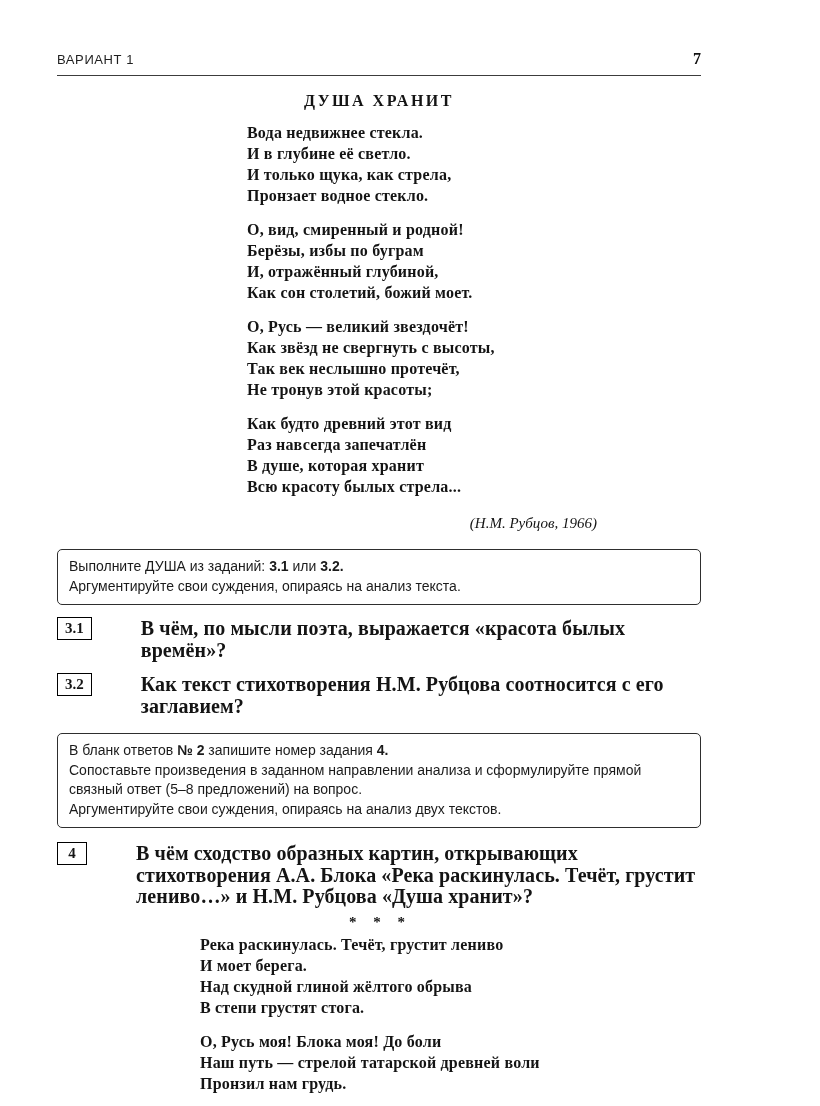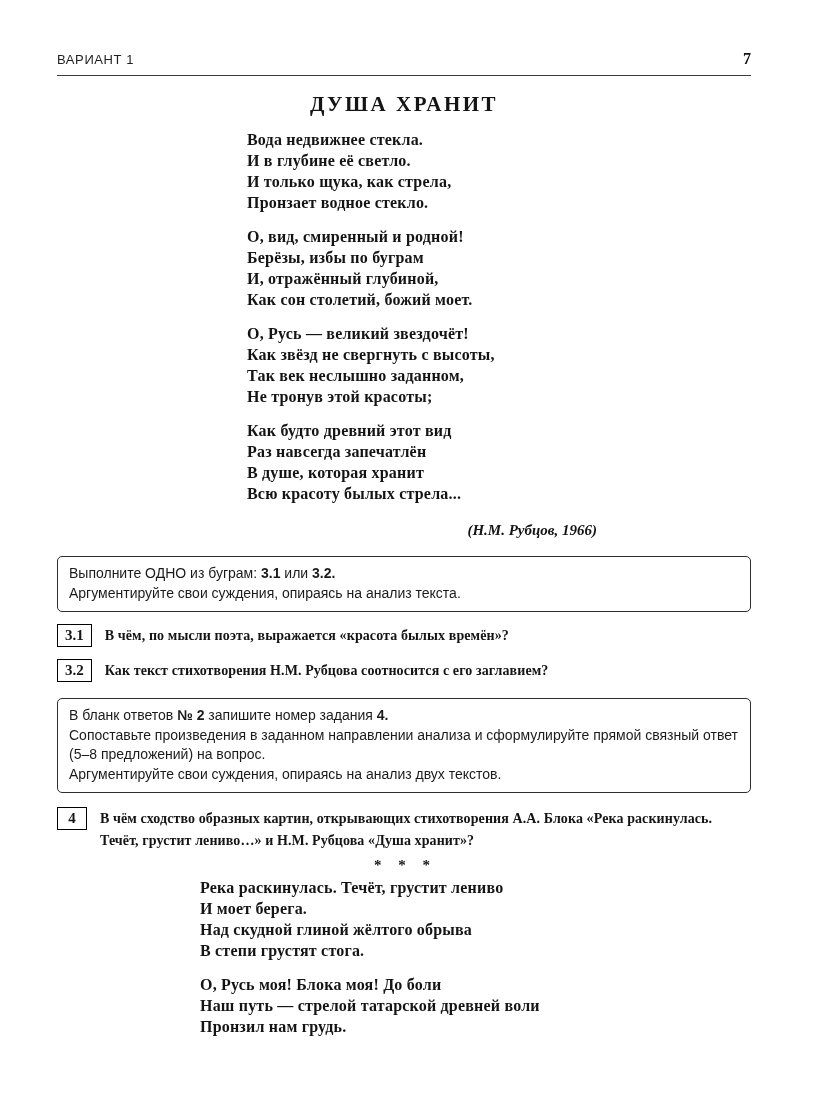--- a/index.html
+++ b/index.html
@@ -1,20 +1,20 @@
 <!DOCTYPE html>
 <html lang="ru"><head>
 <meta charset="utf-8">
 <style>
   html, body { margin: 0; padding: 0; background: #ffffff; }
   .page {
     width: 820px;
     height: 1106px;
     box-sizing: border-box;
-    padding: 50px 69px 0 57px;
+    padding: 50px 119px 0 57px;
     background: #ffffff;
     color: #141414;
     font-family: "Liberation Serif", serif;
     overflow: hidden;
     position: relative;
   }
   
   .page-header {
     display: flex;
     justify-content: space-between;
@@ -30,35 +30,35 @@
   }
   .page-number {
     font-family: "Liberation Serif", serif;
     font-weight: 700;
     font-size: 16px;
     color: #111;
   }
   
   .poem-title {
     text-align: center;
-    font-size: 21px;
+    font-size: 16px;
     font-weight: 600;
     letter-spacing: 2.5px;
     margin: 16px 0 12px 0;
   }
   .poem { font-size: 16px; font-weight: 700; letter-spacing: 0.2px; }
   .poem-rubtsov { margin-left: 190px; }
   .poem-blok { margin-left: 143px; }
   .stanza { margin-bottom: 13px; }
   .poem-line { line-height: 21px; white-space: nowrap; }
   .poem-attribution {
     width: 540px;
     text-align: right;
     font-style: italic;
-    font-weight: 700;
+    font-weight: 400;
     font-size: 15px;
     margin-top: 3px;
     line-height: 20px;
   }
   
   .notice {
     border: 1px solid #2e2e2e;
     border-radius: 5px;
     padding: 7px 11px 8px 11px;
     font-family: "Liberation Sans", sans-serif;
@@ -80,25 +80,26 @@
     flex: 0 0 auto;
     border: 1.5px solid #000;
     font-weight: 700;
     font-size: 15px;
     line-height: 17px;
     padding: 2px 7px 2px 7px;
     min-width: 14px;
     text-align: center;
   }
   .task-text {
-    font-size: 14px;
+    font-size: 20px;
     font-weight: 600;
     line-height: 21.5px;
     padding-top: 1px;
     letter-spacing: 0.1px;
+    margin-left: 36px;
   }
   .task-row-4 { margin-top: 14px; }
   
   .stars-separator {
     text-align: center;
     font-weight: 700;
     font-size: 15px;
     letter-spacing: 4px;
     word-spacing: 5px;
     margin: 6px 0 3px 0;
@@ -125,35 +126,35 @@
     </div>
     <div class="stanza">
       <div class="poem-line">О, вид, смиренный и родной!</div>
       <div class="poem-line">Берёзы, избы по буграм</div>
       <div class="poem-line">И, отражённый глубиной,</div>
       <div class="poem-line">Как сон столетий, божий моет.</div>
     </div>
     <div class="stanza">
       <div class="poem-line">О, Русь — великий звездочёт!</div>
       <div class="poem-line">Как звёзд не свергнуть с высоты,</div>
-      <div class="poem-line">Так век неслышно заданном,</div>
+      <div class="poem-line">Так век неслышно протечёт,</div>
       <div class="poem-line">Не тронув этой красоты;</div>
     </div>
     <div class="stanza" style="margin-bottom:16px;">
       <div class="poem-line">Как будто древний этот вид</div>
       <div class="poem-line">Раз навсегда запечатлён</div>
       <div class="poem-line">В душе, которая хранит</div>
       <div class="poem-line">Всю красоту былых стрела...</div>
     </div>
   </div>
 
   <div class="poem-attribution">(Н.М. Рубцов, 1966)</div>
 
   <div class="notice">
-    <p class="notice-line"><span>Выполните ОДНО из буграм: </span><b>3.1</b><span> или </span><b>3.2.</b></p>
+    <p class="notice-line"><span>Выполните ДУША из заданий: </span><b>3.1</b><span> или </span><b>3.2.</b></p>
     <p class="notice-line"><span>Аргументируйте свои суждения, опираясь на анализ текста.</span></p>
   </div>
 
   <div class="task-row">
     <span class="task-num">3.1</span>
     <span class="task-text">В чём, по мысли поэта, выражается «красота былых времён»?</span>
   </div>
 
   <div class="task-row">
     <span class="task-num">3.2</span>

